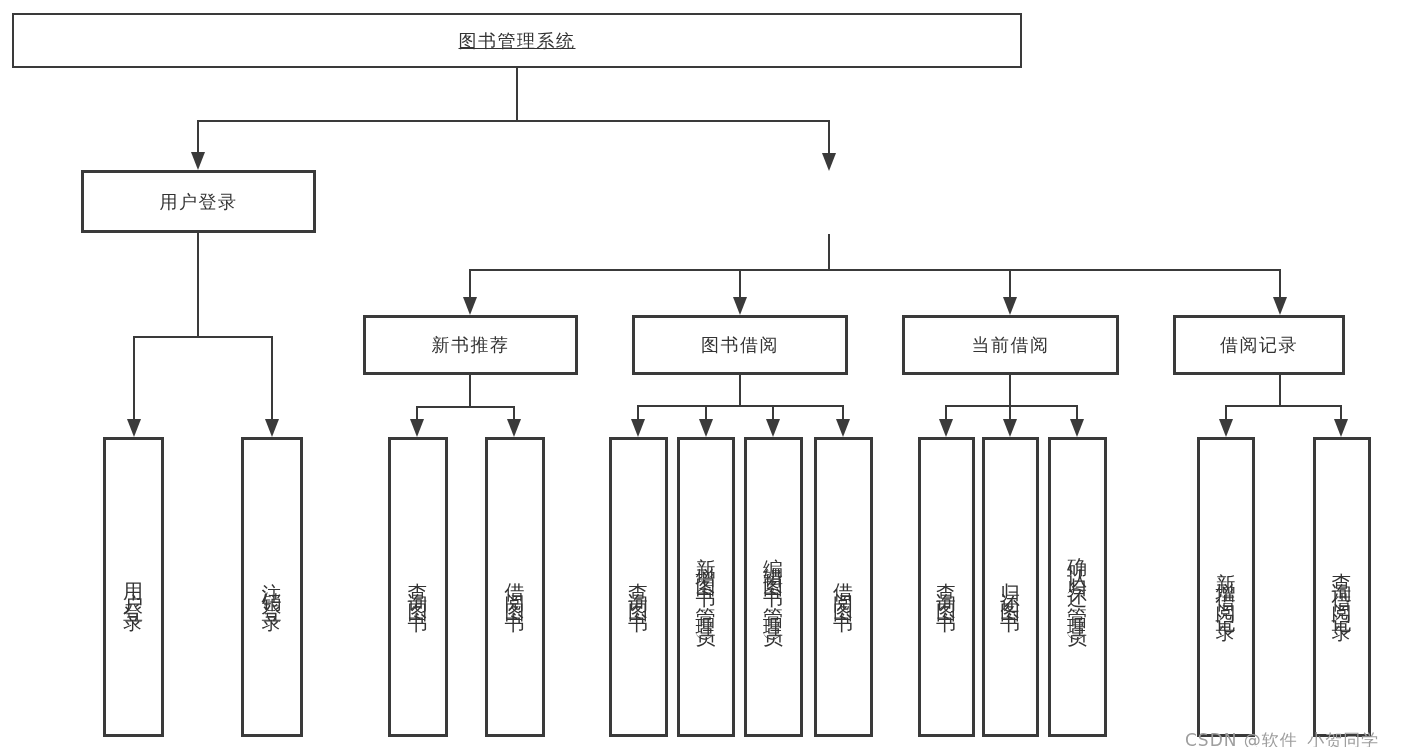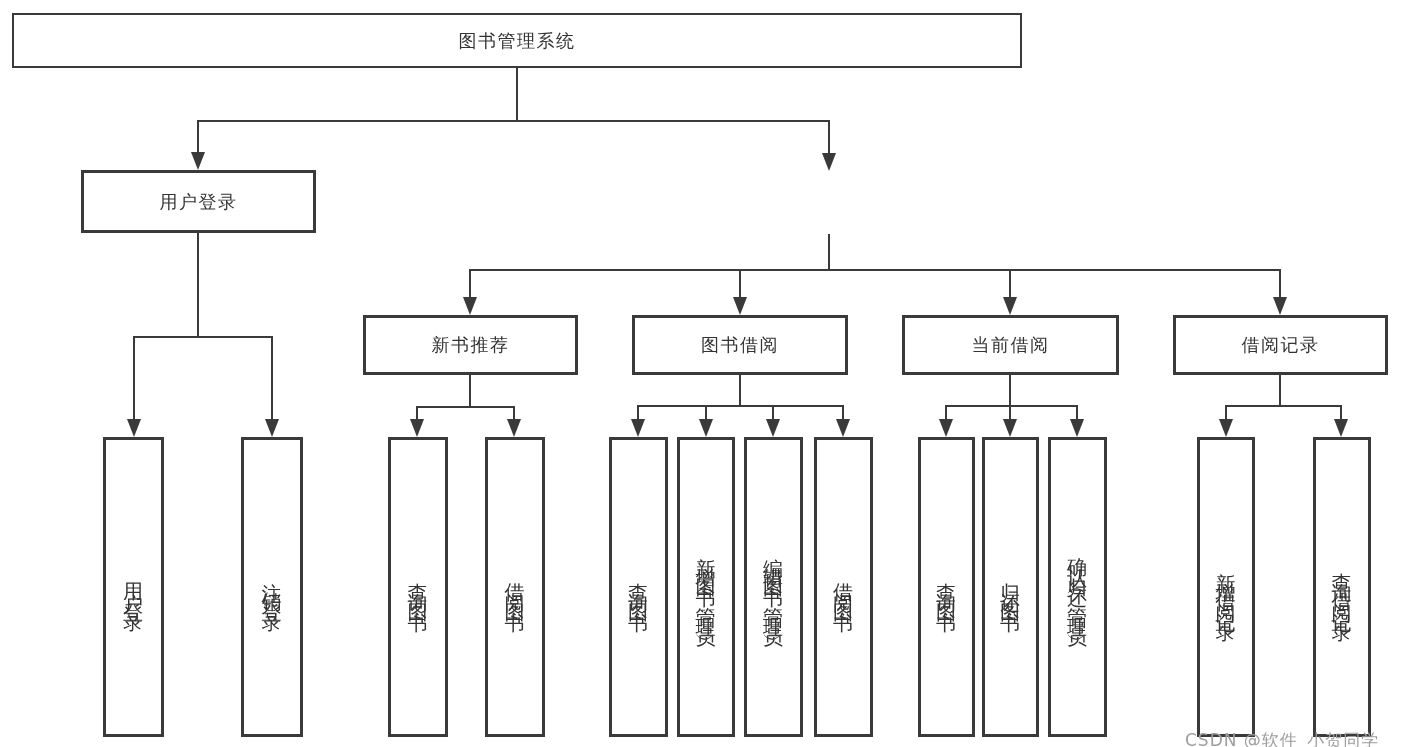--- a/index.html
+++ b/index.html
@@ -2,21 +2,21 @@
 <html style="--line: #3a3a3a; --text: #333333; --watermark: #9e9e9e; --background: #ffffff;"><head>
 <meta charset="utf-8">
 <style>
   :root { --line:#3a3a3a; --text:#333333; --watermark:#9e9e9e; --background:#ffffff; }
   * { margin:0; padding:0; box-sizing:border-box; }
   html,body { background:#fff; font-family:"DejaVu Sans","Liberation Sans",sans-serif; }
   .canvas { position:relative; width:1405px; height:747px; background:var(--background); overflow:hidden; }
 
   .box { position:absolute; border:3px solid var(--line); background:#fff;
          display:flex; align-items:center; justify-content:center; color:var(--text); }
-  .root-box { border-width:2px; }
+  .root-box { border-width:2px;text-decoration:underline; }
   .lbl { font-size:18px; letter-spacing:1.5px; white-space:nowrap; }
   .leaf .lbl { writing-mode:vertical-rl; text-orientation:mixed; font-size:20px;
                letter-spacing:10px; line-height:1; white-space:normal; }
 
   .vl { position:absolute; width:2px; background:var(--line); }
   .hl { position:absolute; height:2px; background:var(--line); }
   .arr { position:absolute; width:0; height:0;
          border-left:7px solid transparent; border-right:7px solid transparent;
          border-top:18px solid var(--line); }
 
@@ -38,21 +38,21 @@
 
   <div class="box" style="left:632px;top:315px;width:216px;height:60px;">
     <span class="lbl">图书借阅</span>
   </div>
   <div class="box" style="left:363px;top:315px;width:215px;height:60px;">
     <span class="lbl">新书推荐</span>
   </div>
   <div class="box" style="left:902px;top:315px;width:217px;height:60px;">
     <span class="lbl">当前借阅</span>
   </div>
-  <div class="box" style="left:1173px;top:315px;width:215px;height:60px;">
+  <div class="box" style="left:1173px;top:315px;width:172px;height:60px;">
     <span class="lbl">借阅记录</span>
   </div>
 
   <div class="box leaf" style="left:103px;top:437px;width:61px;height:300px;">
     <span class="lbl">用户登录</span>
   </div>
   <div class="box leaf" style="left:241px;top:437px;width:62px;height:300px;">
     <span class="lbl">注销登录</span>
   </div>
 

